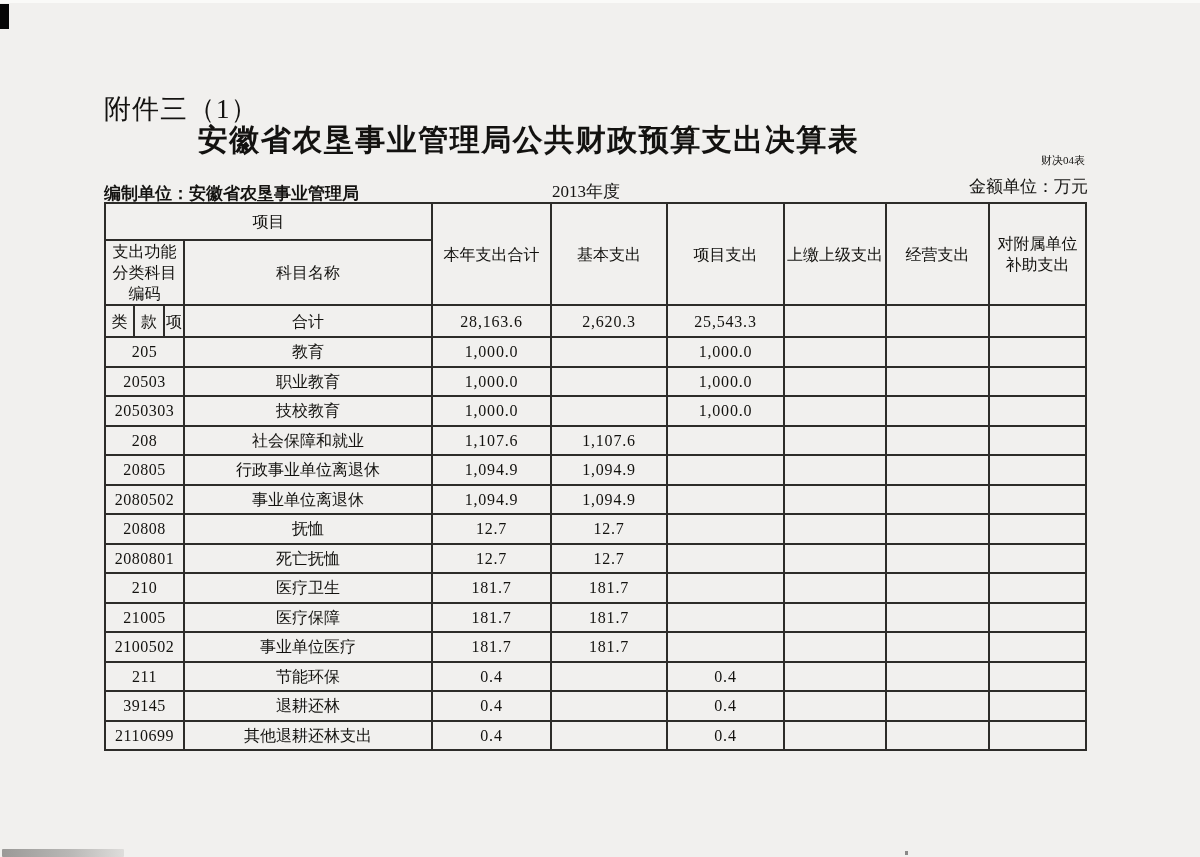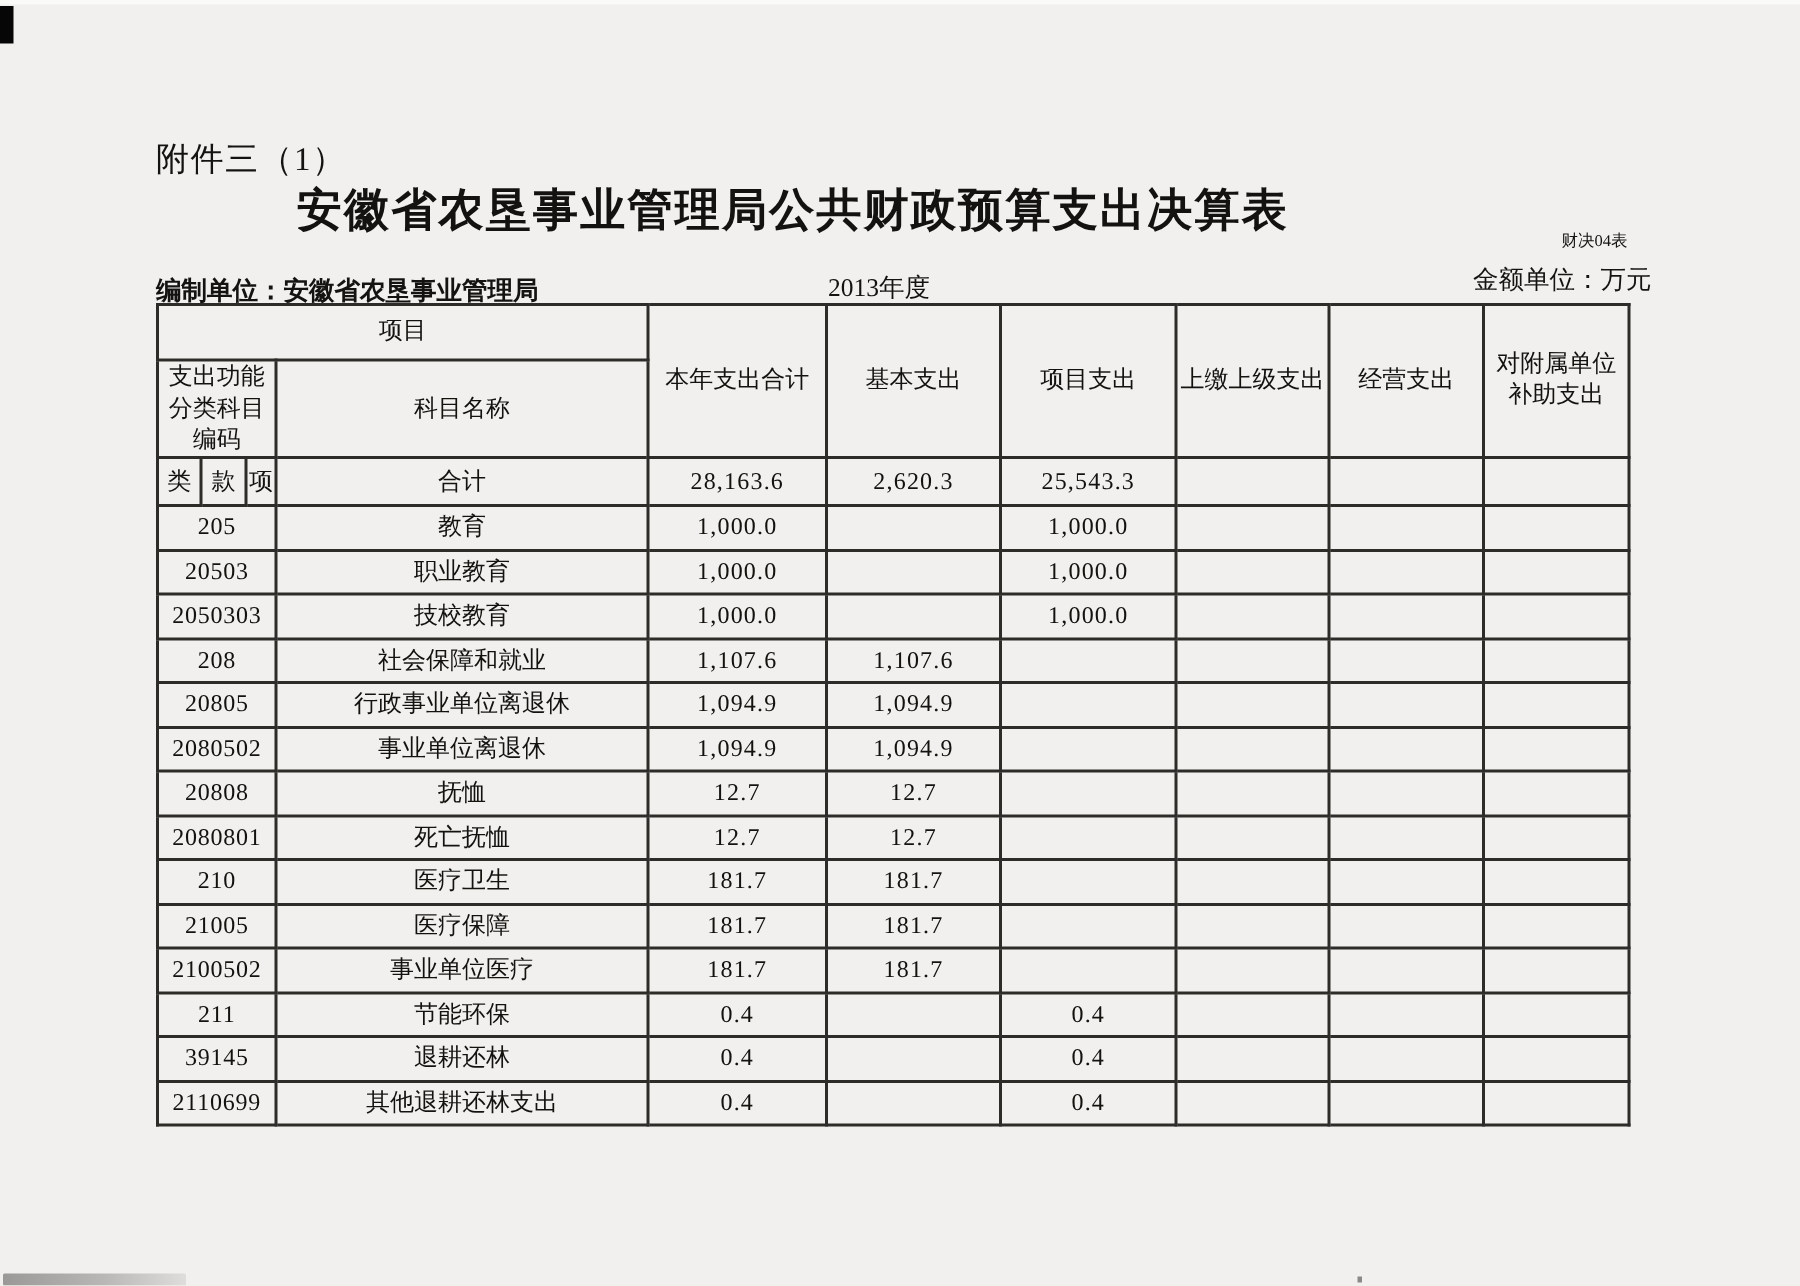--- a/index.html
+++ b/index.html
@@ -28,35 +28,35 @@
     position: absolute; left: 905px; top: 851px;
     width: 3px; height: 4px; background: #8a8988;
   }
   .top-paper-edge {
     position: absolute; left: 0; top: 0; width: 1200px; height: 3px;
     background: #fafaf8;
   }
 
   .attachment-label {
     position: absolute; left: 104px; top: 91px;
-    font-size: 22px; letter-spacing: 1px;
+    font-size: 27px; letter-spacing: 1px;
     color: #141311;
   }
   .doc-title {
     position: absolute; left: 0; top: 120px; width: 1057px;
     text-align: center;
     font-size: 30px; font-weight: bold; letter-spacing: 1.5px;
     color: #131210;
   }
   .form-code {
     position: absolute; right: 115px; top: 153px;
     font-size: 11px; color: #141311;
   }
   .unit-note {
-    position: absolute; right: 99px; top: 175px;
+    position: absolute; right: 112px; top: 175px;
     font-size: 17px; color: #141311;
   }
   .prepared-by {
     position: absolute; left: 104px; top: 182px;
     font-size: 17px; color: #141311; font-weight: bold;
   }
   .year-label {
     position: absolute; left: 552px; top: 180px;
     font-size: 17px; color: #141311;
   }
@@ -71,21 +71,21 @@
     border: 2px solid #2d2c29;
     padding: 0;
     font-weight: normal;
     font-size: 16px;
     line-height: 21px;
     color: #13120f;
     overflow: hidden;
     text-align: center;
     vertical-align: middle;
   }
-  tr.head-1 { height: 37px; font-family: Liberation Mono, monospace; }
+  tr.head-1 { height: 37px; }
   tr.head-2 { height: 64px; }
   tr.total-r { height: 32px; }
   tr.data-r { height: 29.5px; }
 
   td.code-cell {
     text-align: left;
     padding-left: 5px;
     font-size: 16px;
     letter-spacing: 0.5px;
   }

